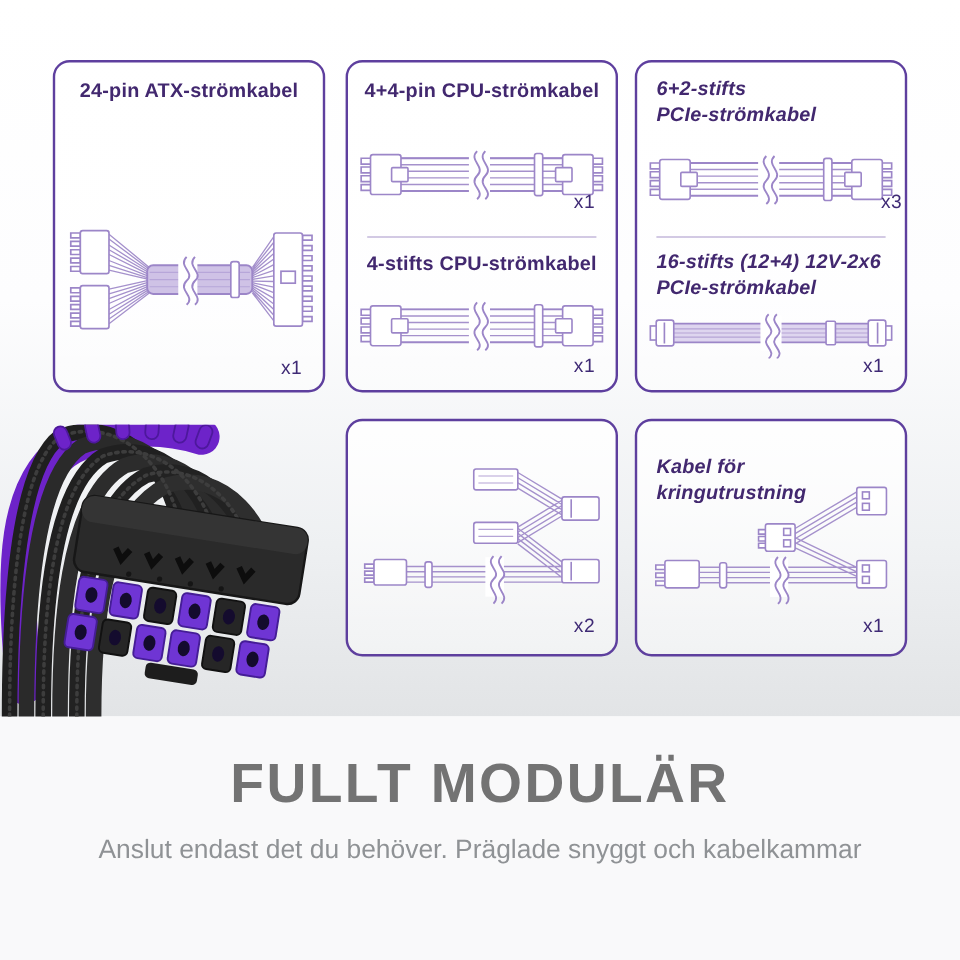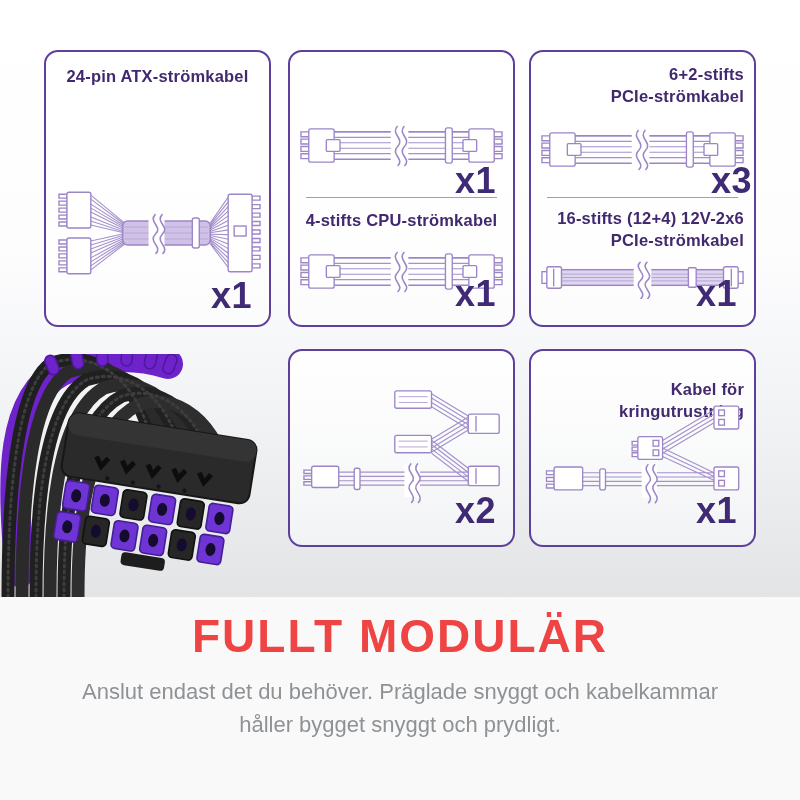--- a/index.html
+++ b/index.html
@@ -18,29 +18,29 @@
   .card{
     position:absolute;border:2px solid #5e3f9e;border-radius:14px;
     background:linear-gradient(180deg,rgba(255,255,255,.92),rgba(255,255,255,.45));
     box-sizing:border-box;
   }
   .card-title{
     color:#42286f;font-weight:bold;font-size:16.5px;line-height:1.32;
     letter-spacing:.2px;margin:0;
   }
   .t-center{position:absolute;left:0;right:0;top:14px;text-align:center;}
-  .t-left{position:absolute;left:16px;right:10px;text-align:right;white-space:pre-line;}
+  .t-left{position:absolute;left:16px;right:10px;text-align:left;white-space:pre-line;font-style:italic;}
   .count{
-    position:absolute;color:#3f2a75;font-weight:bold;font-size:36px;
+    position:absolute;color:#3f2a75;font-weight:normal;font-size:16px;
     letter-spacing:.5px;
   }
   .divider{position:absolute;left:16px;right:16px;height:0;border-top:1.6px solid rgba(94,63,158,.55);}
   .cable{position:absolute;}
   .heading{
-    margin:0;padding-top:12px;color:#ef4444;font-size:46px;font-weight:bold;
+    margin:0;padding-top:28px;color:#737373;font-size:46px;font-weight:bold;
     letter-spacing:2px;
   }
   .subtitle{
     margin:12px auto 0 auto;width:740px;color:#8f9295;font-size:22px;line-height:1.5;
   }
   .photo{position:absolute;left:0;top:354px;}
   svg{display:block;}
 </style>
 </head>
 <body>
@@ -179,20 +179,21 @@
 
   <div class="card" style="left:44px;top:50px;width:227px;height:277px">
     <div class="card-title t-center">24-pin ATX-strömkabel</div>
     <svg class="cable" style="left:9px;top:136px" width="209" height="90" viewBox="0 0 210 90">
         <use href="#sym-atx"></use>
       </svg>
     <span class="count" style="right:17px;bottom:8px">x1</span>
   </div>
 
   <div class="card" style="left:288px;top:50px;width:227px;height:277px">
+    <div class="card-title t-center">4+4-pin CPU-strömkabel</div>
     <svg class="cable" style="left:9px;top:72px" width="205" height="43" viewBox="0 0 210 44">
         <use href="#sym-straight"></use>
       </svg>
     <span class="count" style="right:17px;top:108px">x1</span>
     <div class="divider" style="top:145px"></div>
     <div class="card-title t-center" style="top:158px">4-stifts CPU-strömkabel</div>
     <svg class="cable" style="left:9px;top:198px" width="205" height="43" viewBox="0 0 210 44">
         <use href="#sym-straight"></use>
       </svg>
     <span class="count" style="right:17px;bottom:10px">x1</span>
@@ -318,16 +319,16 @@
           </g>
         </g>
       </g>
       <rect x="-22" y="72" width="44" height="13" rx="4" fill="#1d1d1d"></rect>
     </g>
   </svg>
 
   <div style="position:absolute;left:0;top:597px;width:800px;text-align:center">
     <h1 class="heading">FULLT MODULÄR</h1>
     <p class="subtitle"><span>Anslut endast det du behöver. Präglade snyggt och kabelkammar</span><br>
-    <span>håller bygget snyggt och prydligt.</span></p>
+    </p>
   </div>
 
 </div>
 
 </body></html>

